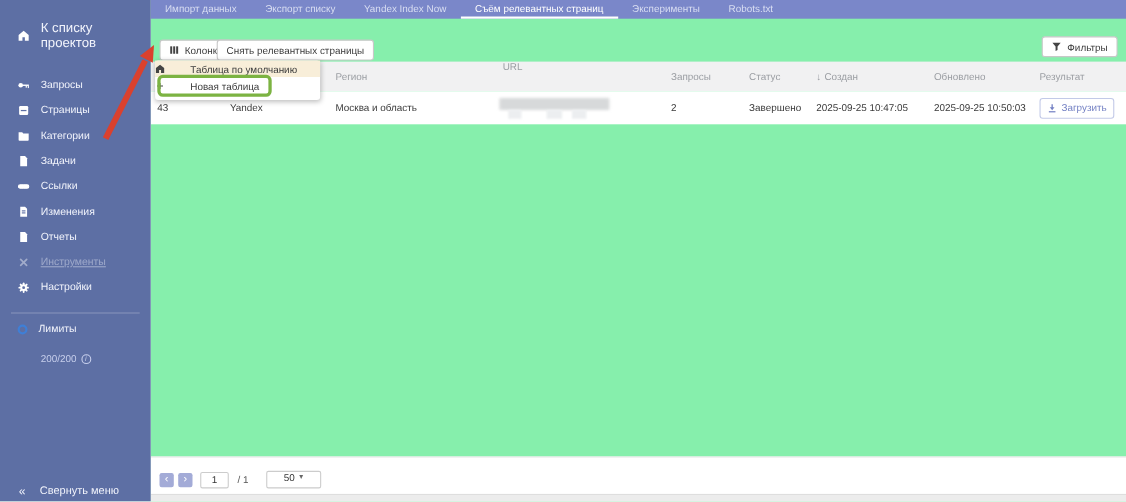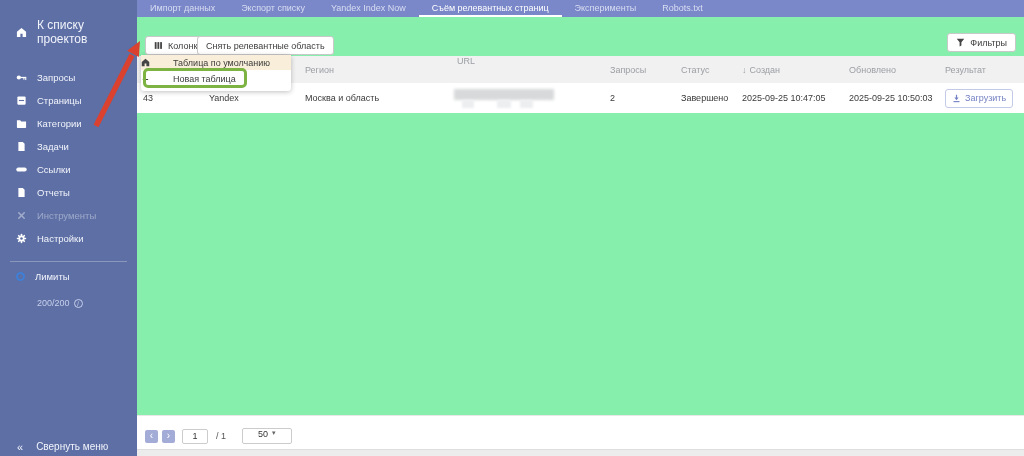--- a/index.html
+++ b/index.html
@@ -8,21 +8,21 @@
   .app { position:relative; width:1024px; height:456px; }
 
   
   .sidebar { position:absolute; left:0; top:0; width:137px; height:456px;
     background:var(--sidebar-bg); color:#f2f4fc; z-index:2; }
   .side-link { display:flex; align-items:center; gap:10px; padding:18px 0 0 15px;
     font-size:12px; cursor:pointer; }
   .side-nav { margin-top:20px; }
   .nav-item { display:flex; align-items:center; gap:10px; height:23px;
     padding-left:15px; font-size:9.5px; cursor:pointer; }
-  .nav-item.dim { opacity:0.42; }
+  .nav-item.dim { opacity:0.42;text-decoration:underline; }
   .icn { width:12px; height:12px; flex:0 0 12px; display:inline-flex;
     align-items:center; justify-content:center; }
   .icn svg { width:11px; height:11px; fill:#fff; }
   .side-divider { border-top:1px solid rgba(255,255,255,0.28); margin:11px 10px 0 10px; }
   .limits { margin-top:9px; }
   .limits-row { display:flex; align-items:center; gap:10px; padding-left:15px;
     font-size:9.5px; }
   .ring { width:9px; height:9px; border:2px solid #3f7fd6; border-radius:50%;
     background:transparent; margin-left:1px; }
   .limits-val { padding-left:37px; margin-top:16px; font-size:9px; color:#c7cfec;
@@ -167,20 +167,30 @@
               <rect x="0.9" y="4.3" width="6" height="3.4" rx="1.7" stroke="#fff" stroke-width="1.2"></rect>
               <rect x="5.1" y="4.3" width="6" height="3.4" rx="1.7" stroke="#fff" stroke-width="1.2"></rect>
             </svg>
         </span>
         <span>Ссылки</span>
       </div>
       <div class="nav-item">
         <span class="icn">
           <svg viewBox="0 0 12 12">
               <path d="M2.6 1h4.8l2 2.1V11H2.6Z"></path>
+              <rect x="4.2" y="4.6" width="3.6" height="1.1" fill="var(--sidebar-bg)"></rect>
+              <rect x="4.2" y="6.6" width="3.6" height="1.1" fill="var(--sidebar-bg)"></rect>
+            </svg>
+        </span>
+        <span>Изменения</span>
+      </div>
+      <div class="nav-item">
+        <span class="icn">
+          <svg viewBox="0 0 12 12">
+              <path d="M2.6 1h4.8l2 2.1V11H2.6Z"></path>
             </svg>
         </span>
         <span>Отчеты</span>
       </div>
       <div class="nav-item dim">
         <span class="icn">
           <svg viewBox="0 0 12 12">
               <rect x="1" y="5.2" width="10" height="1.7" rx="0.8" transform="rotate(45 6 6)"></rect>
               <rect x="1" y="5.2" width="10" height="1.7" rx="0.8" transform="rotate(-45 6 6)"></rect>
             </svg>
@@ -235,21 +245,21 @@
     <div class="toolbar">
       <button class="btn btn-columns">
         <svg viewBox="0 0 12 12">
             <rect x="1" y="1.5" width="2.4" height="9"></rect>
             <rect x="4.6" y="1.5" width="2.4" height="9"></rect>
             <rect x="8.2" y="1.5" width="2.4" height="9"></rect>
           </svg>
         <span>Колонки</span>
       </button>
       <button class="btn btn-unpin">
-        <span>Снять релевантные область</span>
+        <span>Снять релевантных страницы</span>
       </button>
       <button class="btn btn-filters">
         <svg viewBox="0 0 12 12">
             <path d="M1 1h10L7.2 5.8V10L4.8 11.2V5.8Z"></path>
           </svg>
         <span>Фильтры</span>
       </button>
     </div>
 
     <div class="thead">

